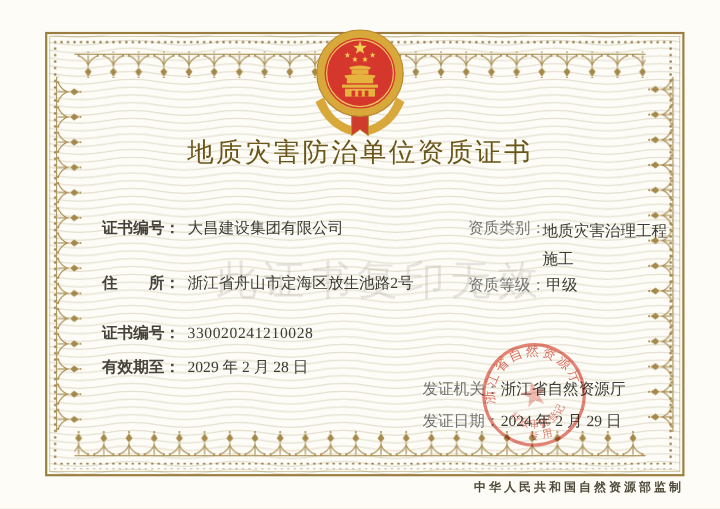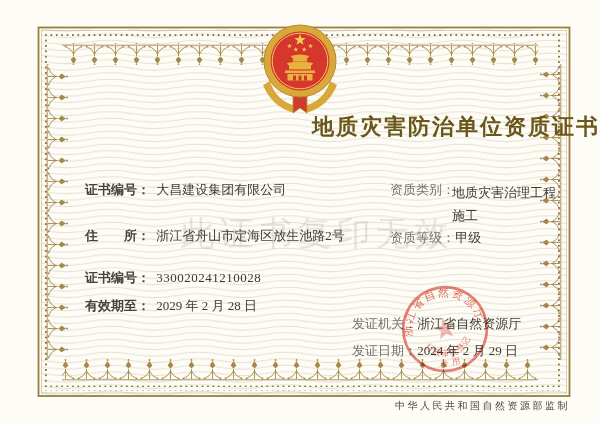--- a/index.html
+++ b/index.html
@@ -8,39 +8,39 @@
     background:#fdfcf6;
     font-family:"Liberation Serif","DejaVu Serif",serif;
   }
   .frame-svg{position:absolute;left:0;top:0;width:600px;height:424px;}
   .watermark{
     position:absolute;left:150px;top:211px;width:334px;text-align:center;
     font-size:34px;letter-spacing:5px;font-weight:normal;color:#8f8a79;opacity:.20;
     white-space:nowrap;z-index:1;
   }
   .title{
-    position:absolute;left:0;right:0;top:112px;text-align:right;
-    font-size:22px;font-weight:bold;letter-spacing:2px;color:#6a5618;z-index:2;
+    position:absolute;left:0;right:0;top:112px;text-align:center;
+    font-size:22px;font-weight:normal;letter-spacing:2px;color:#6a5618;z-index:2;
   }
   .row{position:absolute;font-size:13px;color:#3f3e36;white-space:nowrap;z-index:2;}
   .lbl{display:inline-block;width:68px;font-weight:bold;color:#45433a;}
   .lbl-r{display:inline-block;width:62px;font-weight:normal;color:#737373;}
   .val{color:#3c3b33;}
   .val-block{
     position:absolute;left:452px;top:181px;width:114px;font-size:13px;
     line-height:23px;color:#3c3b33;z-index:2;font-family:Liberation Serif, serif;
   }
   .emblem{position:absolute;left:258px;top:19px;width:84px;height:96px;z-index:3;}
   .seal{
     position:absolute;left:398px;top:282px;width:94px;height:94px;z-index:4;
     transform:rotate(-12deg);mix-blend-mode:multiply;opacity:.88;
   }
   .footer{
     position:absolute;left:0;right:30px;top:399px;text-align:right;
-    font-size:10px;font-weight:400;letter-spacing:2.5px;color:#4e4939;z-index:2;
+    font-size:10px;font-weight:700;letter-spacing:2.5px;color:#4e4939;z-index:2;
   }
 </style>
 </head>
 <body>
 
 <div class="stage">
 
   <svg class="frame-svg" viewBox="0 0 600 424">
     <defs>
       <path id="st" d="M0,-1 L0.235,-0.324 L0.951,-0.309 L0.380,0.124 L0.588,0.809 L0,0.4 L-0.588,0.809 L-0.380,0.124 L-0.951,-0.309 L-0.235,-0.324 Z"></path>

